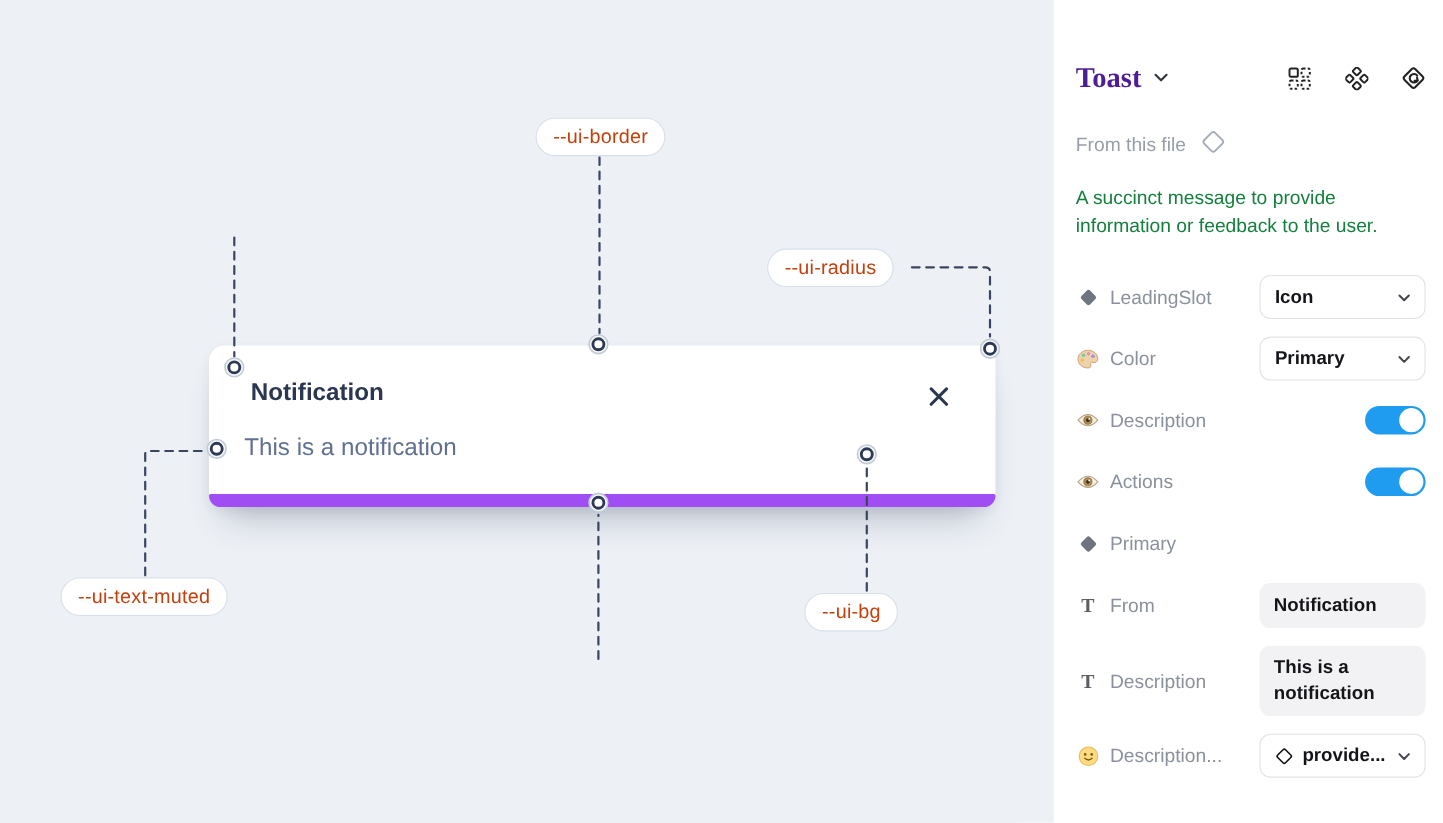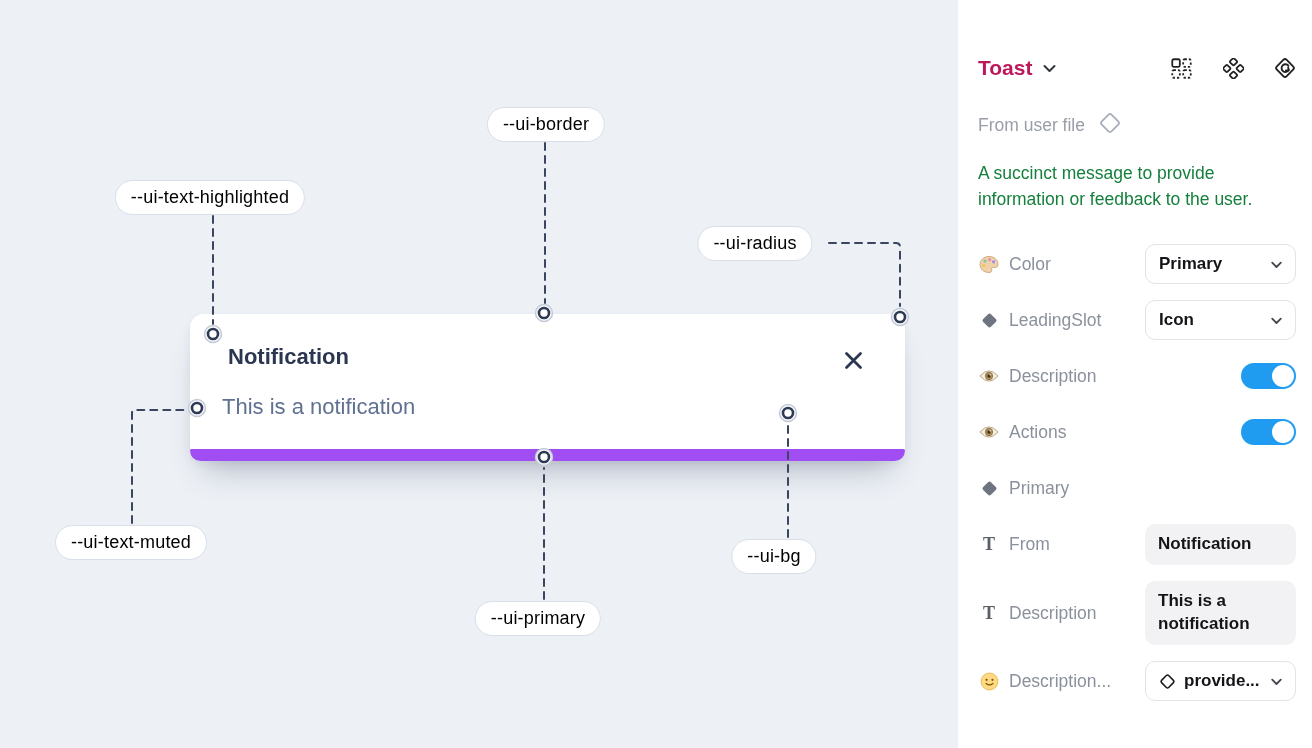--- a/index.html
+++ b/index.html
@@ -18,35 +18,35 @@
   .toast-close { position:absolute; right:40px; top:34px; width:24px; height:24px; cursor:pointer;
     display:flex; align-items:center; justify-content:center; background:none; border:none; }
   .toast-progress { position:absolute; left:0; bottom:0; width:100%; height:12px;
     background:#a14df4; border-radius:2px 2px 14px 14px; }
 
   .annotations { position:absolute; left:0; top:0; width:958px; height:748px; z-index:2; pointer-events:none; }
 
   .var-label { position:absolute; transform:translateX(-50%); height:35px; z-index:3;
     display:flex; align-items:center; padding:0 15px; white-space:nowrap;
     background:#fff; border:1.5px solid #d8dfe9; border-radius:18px;
-    font-size:18px; font-weight:500; color:#000000; letter-spacing:.2px; cursor:default; }
+    font-size:18px; font-weight:500; color:#c2410c; letter-spacing:.2px; cursor:default; }
   .vl-text-highlighted { left:210px; top:180px; }
   .vl-border           { left:546px; top:107px; }
   .vl-radius           { left:755px; top:226px; }
   .vl-text-muted       { left:131px; top:525px; }
   .vl-primary          { left:538px; top:601px; }
   .vl-bg               { left:774px; top:539px; }
 
   
   .panel { position:absolute; left:958px; top:0; width:354px; height:748px; background:#fff;
     padding:56px 16px 0 20px; }
 
   .panel-header { display:flex; align-items:center; }
   .panel-title-wrap { display:flex; align-items:center; gap:11px; cursor:pointer; }
-  .panel-title { font-size:21px; font-weight:700; color:#be185d; }
+  .panel-title { font-size:26px; font-weight:700; color:#4c1d95;font-family:Liberation Serif, serif; }
   .header-icons { margin-left:auto; display:flex; align-items:center; gap:30px; }
   .hicon { width:22px; height:22px; display:flex; align-items:center; justify-content:center; cursor:pointer; }
 
   .source-row { margin-top:31px; display:flex; align-items:center; gap:13px;
     color:#989ea8; font-size:17.5px; }
 
   .panel-desc { margin-top:21px; font-size:17.5px; line-height:1.47; color:#15803d; max-width:325px; }
 
   .props { margin-top:32px; display:flex; flex-direction:column; }
   .prop-row { display:flex; align-items:center; margin-bottom:16px; min-height:40px; }
@@ -116,25 +116,23 @@
             <circle cx="544" cy="457" r="8.5" fill="#f5f7fa" stroke="#c3cbd7" stroke-width="1.5"></circle>
             <circle cx="544" cy="457" r="5" fill="#fff" stroke="#2e3a54" stroke-width="2.6"></circle>
           </g>
         <g>
             <circle cx="788" cy="413" r="8.5" fill="#f5f7fa" stroke="#c3cbd7" stroke-width="1.5"></circle>
             <circle cx="788" cy="413" r="5" fill="#fff" stroke="#2e3a54" stroke-width="2.6"></circle>
           </g>
       </g>
     </svg>
 
-    <div class="var-label vl-text-highlighted">--ui-text-highlighted</div>
     <div class="var-label vl-border">--ui-border</div>
     <div class="var-label vl-text-muted">--ui-text-muted</div>
     <div class="var-label vl-radius">--ui-radius</div>
-    <div class="var-label vl-primary">--ui-primary</div>
     <div class="var-label vl-bg">--ui-bg</div>
   </div>
 
   <div class="panel">
 
     <div class="panel-header">
       <div class="panel-title-wrap">
         <span class="panel-title">Toast</span>
         <span>
           <svg width="13" height="9" viewBox="0 0 13 9">
@@ -163,35 +161,50 @@
           <svg width="22" height="22" viewBox="0 0 20 20" fill="none" stroke="#222" stroke-width="1.7" stroke-linecap="round" stroke-linejoin="round">
             <rect x="-6.3" y="-6.3" width="12.6" height="12.6" rx="2.2" transform="translate(10 10) rotate(45)"></rect>
             <path d="M13.1 7.9 A3.5 3.5 0 1 0 13.4 11.9"></path>
             <path d="M13.4 11.9 l-2.5 0.4 M13.4 11.9 l-0.5 -2.4"></path>
           </svg>
         </span>
       </div>
     </div>
 
     <div class="source-row">
-      <span>From user file</span>
+      <span>From this file</span>
       <span>
         <svg width="24" height="24" viewBox="0 0 24 24" fill="none" stroke="#a7adb8" stroke-width="1.7" stroke-linejoin="round">
           <rect x="-7" y="-7" width="14" height="14" rx="2.4" transform="translate(12 12) rotate(45)"></rect>
         </svg>
       </span>
     </div>
 
     <p class="panel-desc">A succinct message to provide information or feedback to the user.</p>
 
     <div class="props">
 
       <div class="prop-row">
         <div class="prop-label">
           <span class="prop-icon">
+              <span class="diamond-solid"></span>
+            </span>
+          <span>LeadingSlot</span>
+        </div>
+        <div class="prop-control dropdown">
+          <span>Icon</span>
+          <span class="chev"><svg width="11" height="8" viewBox="0 0 11 8">
+                <path d="M1.2 1.6 L5.5 6 L9.8 1.6" fill="none" stroke="#43464c" stroke-width="1.8" stroke-linecap="round" stroke-linejoin="round"></path>
+              </svg></span>
+        </div>
+      </div>
+
+      <div class="prop-row">
+        <div class="prop-label">
+          <span class="prop-icon">
             <svg width="20" height="19" viewBox="0 0 20 19">
               <path d="M10 1.5 C15 1.5 19 4.8 19 9.2 C19 12 17 12.8 14.8 12.4 C13 12.1 12 12.8 12.6 14.6 C13.2 16.4 12 17.5 10 17.5 C5 17.5 1 14 1 9.5 C1 5 5 1.5 10 1.5 Z" fill="#efd2ac" stroke="#c9a271" stroke-width="0.9"></path>
               <circle cx="6" cy="6" r="1.6" fill="#7bc8a4"></circle>
                 <circle cx="10.6" cy="4.6" r="1.6" fill="#e78fb3"></circle>
               <circle cx="14.6" cy="6.8" r="1.6" fill="#9b8cf0"></circle>
                 <circle cx="4.8" cy="10.6" r="1.6" fill="#f2c14e"></circle>
             </svg>
           </span>
           <span>Color</span>
         </div>
@@ -199,35 +212,20 @@
           <span>Primary</span>
           <span class="chev"><svg width="11" height="8" viewBox="0 0 11 8">
                 <path d="M1.2 1.6 L5.5 6 L9.8 1.6" fill="none" stroke="#43464c" stroke-width="1.8" stroke-linecap="round" stroke-linejoin="round"></path>
               </svg></span>
         </div>
       </div>
 
       <div class="prop-row">
         <div class="prop-label">
           <span class="prop-icon">
-              <span class="diamond-solid"></span>
-            </span>
-          <span>LeadingSlot</span>
-        </div>
-        <div class="prop-control dropdown">
-          <span>Icon</span>
-          <span class="chev"><svg width="11" height="8" viewBox="0 0 11 8">
-                <path d="M1.2 1.6 L5.5 6 L9.8 1.6" fill="none" stroke="#43464c" stroke-width="1.8" stroke-linecap="round" stroke-linejoin="round"></path>
-              </svg></span>
-        </div>
-      </div>
-
-      <div class="prop-row">
-        <div class="prop-label">
-          <span class="prop-icon">
             <svg width="20" height="14" viewBox="0 0 20 14">
               <path d="M1 7 Q10 -3.2 19 7 Q10 17.2 1 7 Z" fill="#f7efe0" stroke="#b5a486" stroke-width="1"></path>
               <circle cx="10" cy="7" r="3.7" fill="#ae8d55" stroke="#8a6d3f" stroke-width="0.8"></circle>
               <circle cx="10" cy="7" r="1.7" fill="#3b2f1d"></circle>
                 <circle cx="11.2" cy="5.8" r="0.8" fill="#fff"></circle>
             </svg>
           </span>
           <span>Description</span>
         </div>
         <button class="prop-control toggle" aria-checked="true">

